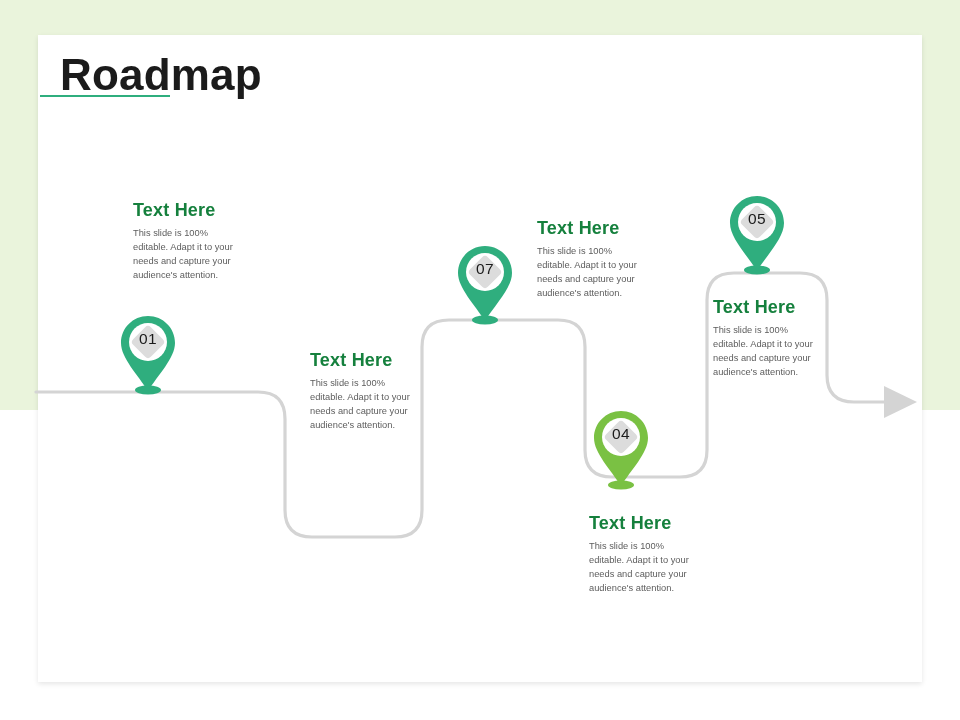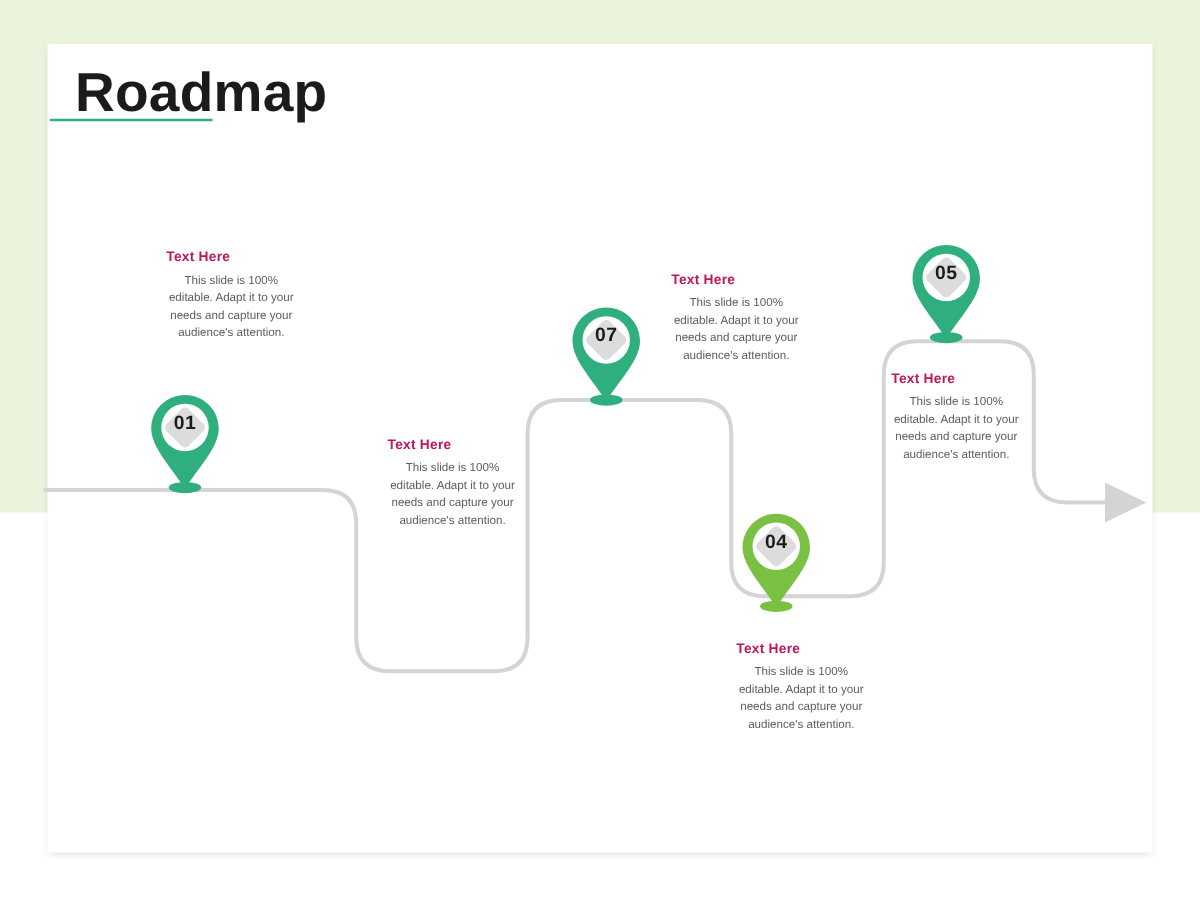--- a/index.html
+++ b/index.html
@@ -67,50 +67,49 @@
     left: 0;
     top: 0;
     width: 960px;
     height: 720px;
     pointer-events: none;
   }
 
   
   .txt-block { position: absolute; }
   .txt-head {
-    font-size: 11px;
+    font-size: 18px;
     font-weight: bold;
-    color: #be185d;
+    color: #15803d;
     letter-spacing: 0.2px;
     white-space: nowrap;
     margin-bottom: 6px;
   }
   .txt-body {
     font-size: 9.3px;
     line-height: 1.50;
     color: #5d5d5d;
     width: 104px;
-    text-align: center;
   }
 
   
   .pin {
     position: absolute;
     width: 64px;
     height: 84px;
   }
   .pin svg { display: block; width: 64px; height: 84px; }
   .pin-num {
     position: absolute;
     left: 0;
     top: 17px;
     width: 64px;
     text-align: center;
     font-size: 15.5px;
-    font-weight: bold;
+    font-weight: normal;
     color: #1b1b1b;
     letter-spacing: 0.3px;
   }
 </style>
 </head>
 <body>
 
 <div id="stage">
 
   <div class="bg-band"></div>

